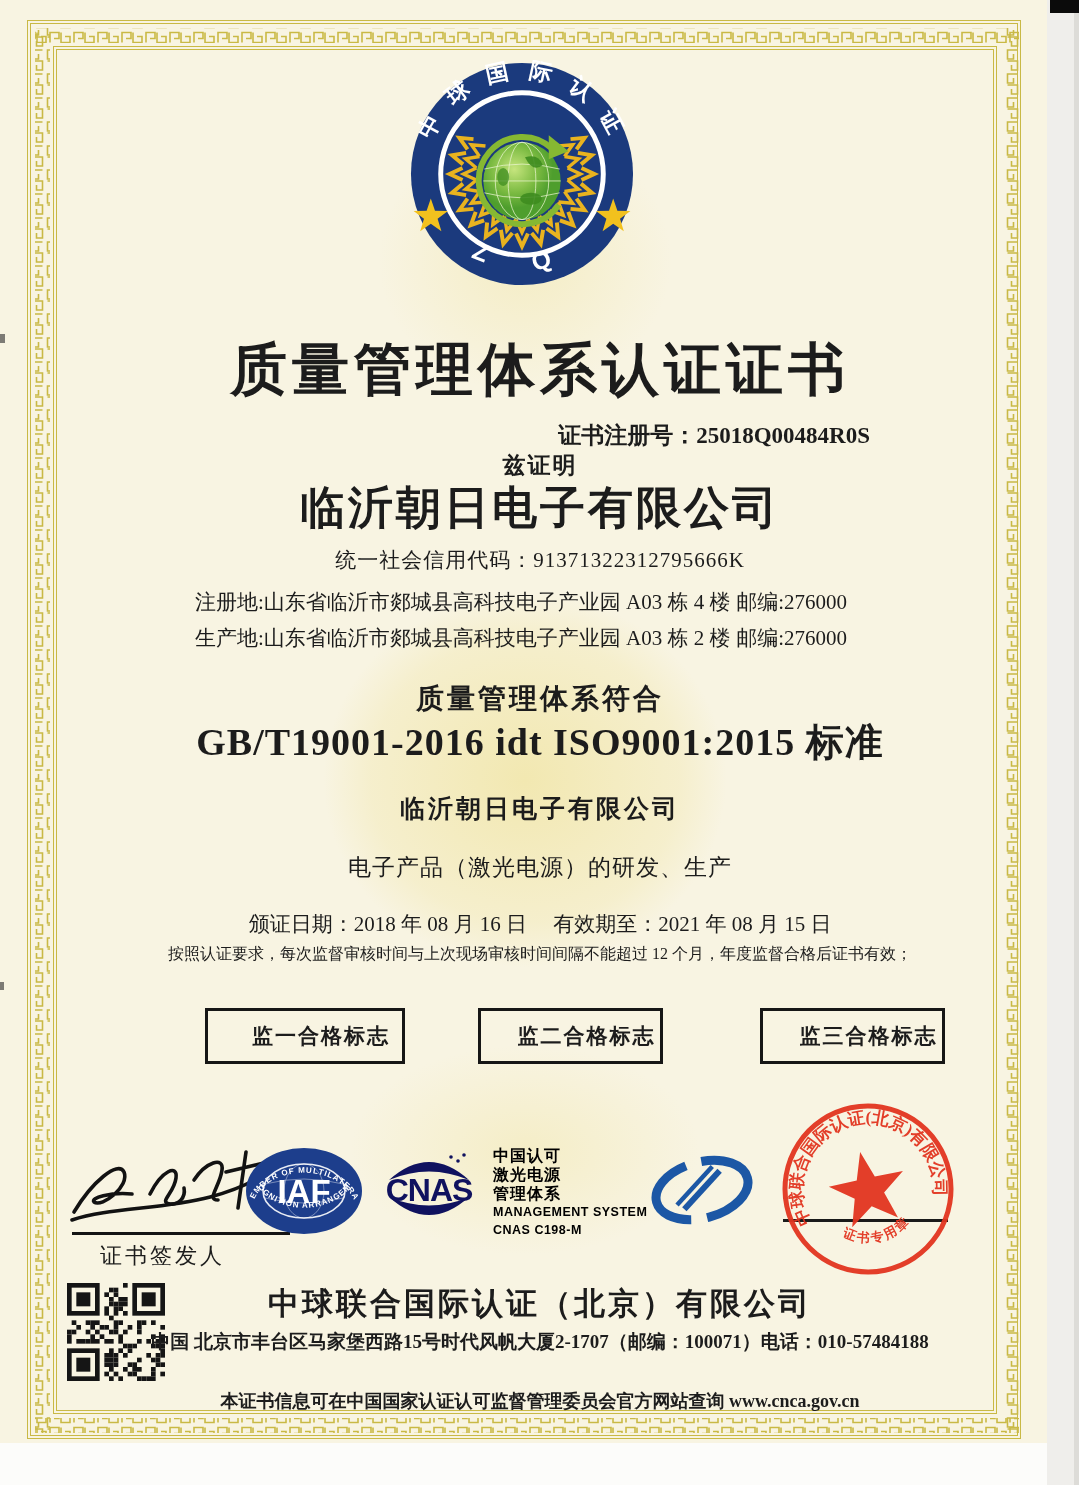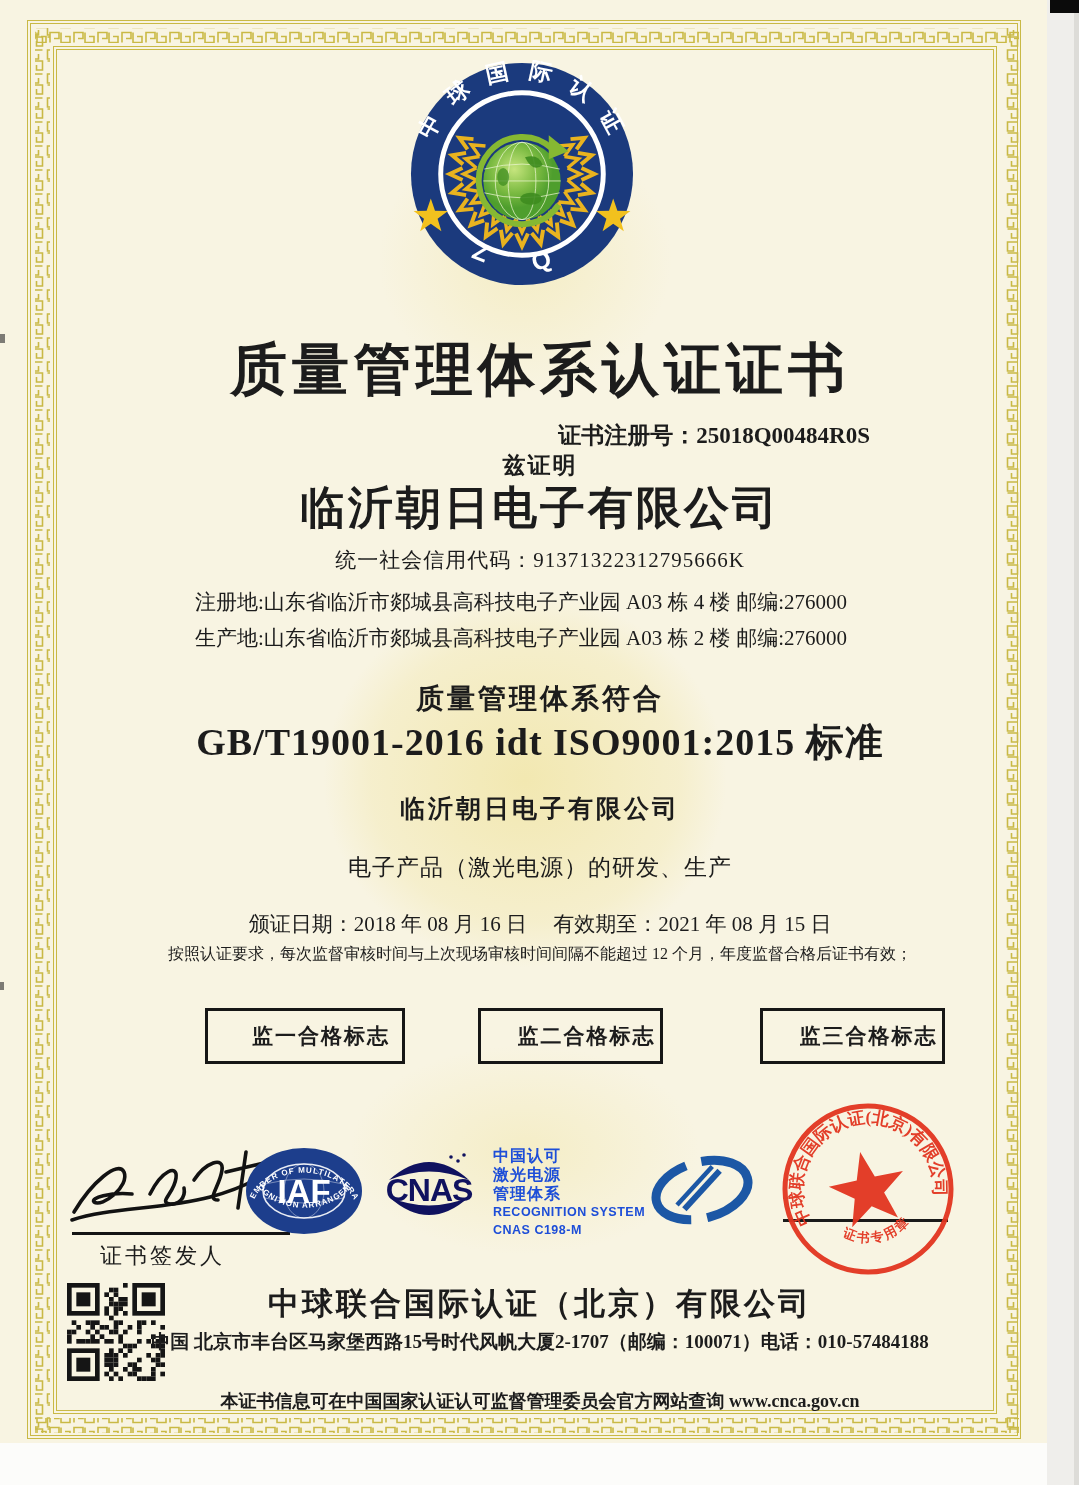--- a/index.html
+++ b/index.html
@@ -30,21 +30,21 @@
   .t-conform{font-size:28px;font-weight:bold;letter-spacing:3px;}
   .t-standard{font-size:38px;font-weight:bold;letter-spacing:1px;}
   .t-scopetitle{font-size:25px;font-weight:bold;letter-spacing:3px;}
   .t-scope{font-size:23px;letter-spacing:1px;}
   .t-dates{font-size:21px;}
   .t-note{font-size:16px;}
   .seal-box{position:absolute;top:1008px;height:56px;border:3px solid #161616;box-sizing:border-box;
     display:flex;align-items:center;justify-content:center;font-size:21px;font-weight:bold;letter-spacing:2px;background:transparent;padding-left:32px;}
   .sig-line{position:absolute;left:72px;top:1232px;width:218px;height:3px;background:#141414;}
   .t-signer{position:absolute;left:100px;top:1241px;font-size:22px;letter-spacing:3px;}
-  .cnas-text{position:absolute;left:493px;top:1146px;font-family:"Liberation Sans","DejaVu Sans",sans-serif;color:#1d4ed8;font-weight:bold;}
+  .cnas-text{position:absolute;left:493px;top:1146px;font-family:"Liberation Sans","DejaVu Sans",sans-serif;color:#000000;font-weight:bold;}
   .cnas-text .zh{font-size:16px;line-height:19px;letter-spacing:1px;}
   .cnas-text .en{font-size:12.5px;line-height:18px;letter-spacing:.5px;}
   .stamp-line{position:absolute;left:783px;top:1219px;width:165px;height:3px;background:#1a1a1a;}
   .stamp{position:absolute;left:773px;top:1094px;transform:rotate(-12deg);opacity:.95;}
   .t-footco{font-size:31px;font-weight:bold;letter-spacing:3px;}
   .t-footaddr{font-size:19px;font-weight:bold;}
   .t-footq{font-size:19px;font-weight:bold;}
   .t-footq2{font-size:18px;font-weight:bold;}
   .abs{position:absolute;}
   svg text{font-family:"Liberation Sans","DejaVu Sans",sans-serif;}
@@ -214,21 +214,21 @@
     <path d="M10,47 Q50,83 90,47 Q50,64 10,47 Z" fill="#10125f"></path>
     <circle cx="72" cy="7" r="1.8" fill="#10125f"></circle>
       <circle cx="79" cy="11" r="1.8" fill="#10125f"></circle>
       <circle cx="85" cy="5" r="1.8" fill="#10125f"></circle>
     <text x="50" y="51" text-anchor="middle" font-size="32" font-weight="bold" fill="#10125f" letter-spacing="-1">CNAS</text>
   </svg>
   <div class="cnas-text">
     <div class="zh">中国认可</div>
     <div class="zh">激光电源</div>
     <div class="zh">管理体系</div>
-    <div class="en">RECOGNITION SYSTEM</div>
+    <div class="en">MANAGEMENT SYSTEM</div>
     <div class="en">CNAS C198-M</div>
   </div>
 
   <svg class="abs" style="left:650px;top:1154px" width="104" height="72" viewBox="0 0 104 72">
     <g transform="rotate(-15 52 36)" fill="none" stroke="#1c57a5">
       <ellipse cx="52" cy="36" rx="47" ry="28" stroke-width="9" stroke-dasharray="92 16 92 16" stroke-dashoffset="30"></ellipse>
       <path d="M30,50 L74,22" stroke-width="6"></path>
       <path d="M24,44 L68,16" stroke-width="4.5"></path>
     </g>
   </svg>

